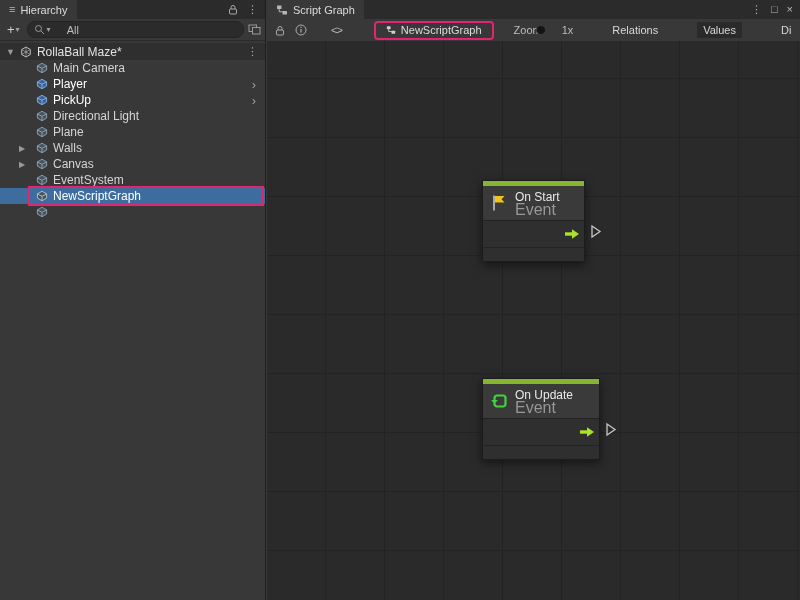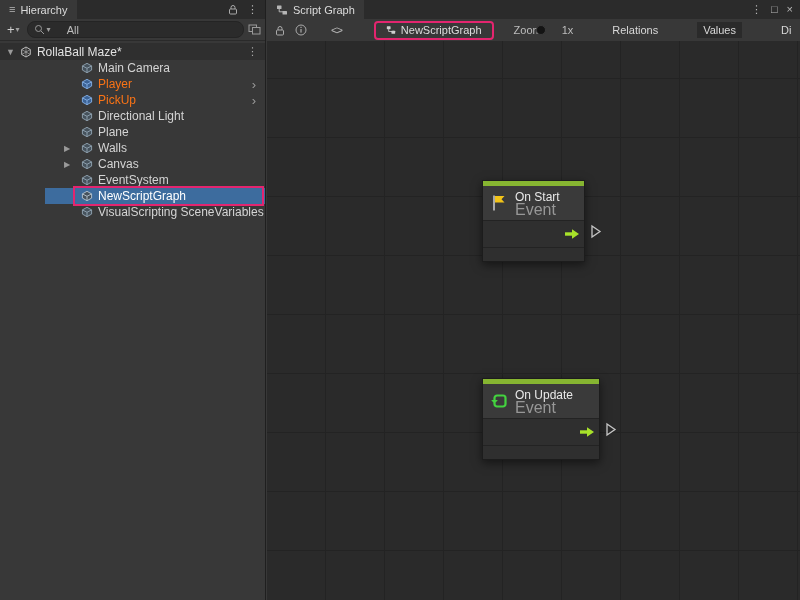--- a/index.html
+++ b/index.html
@@ -24,24 +24,24 @@
   .searchbox{flex:1;height:15px;background:#2b2b2b;border:1px solid #242424;border-radius:8px;
              display:flex;align-items:center;gap:2px;padding:0 6px;font-size:11px;color:#bdbdbd;}
   .searchbox .caret{font-size:8px;color:#9f9f9f;}
   .search-text{margin-left:14px;}
 
   .tree{padding-top:2px;}
   .row{height:16px;display:flex;align-items:center;font-size:12px;position:relative;}
   .row.root{height:17px;background:#2f2f2f;padding-left:6px;gap:5px;color:#e2e2e2;}
   .row.root .tri{font-size:9px;color:#9a9a9a;}
   .kebab-right{margin-left:auto;margin-right:7px;color:#aaa;font-size:11px;}
-  .item{padding-left:36px;gap:5px;margin-left:45px;}
+  .item{padding-left:36px;gap:5px;}
   .item .exp{position:absolute;left:19px;font-size:8px;color:#9a9a9a;}
   .item .lbl{white-space:nowrap;}
-  .item.blue .lbl{color:#f97316;}
+  .item.blue .lbl{color:#ffffff;}
   .item .chev{margin-left:auto;margin-right:9px;color:#9a9a9a;font-size:13px;line-height:1;}
   .item.sel{background:#3d6c9e;color:#fff;}
   .sel-annotation{position:absolute;left:28px;right:1px;top:-2px;bottom:-2px;
                   border:2px solid #e3256f;pointer-events:none;z-index:2;}
 
   
   .right-panel{position:absolute;left:267px;top:0;width:533px;height:600px;background:#737373;}
   .g-toolbar{height:22px;background:#383838;border-bottom:1px solid #1f1f1f;display:flex;
              align-items:center;gap:10px;padding:0 8px;overflow:hidden;white-space:nowrap;}
   .icon-btn{display:flex;align-items:center;}
@@ -230,21 +230,20 @@
         <span class="sel-annotation"></span>
       </div>
 
       <div class="row item">
         <span>
             <svg width="12" height="12" viewBox="0 0 12 12">
               <path d="M6 1.3 10.6 3.9v4.2L6 10.7 1.4 8.1V3.9z" fill="#46525c" stroke="#93a6b4" stroke-width="0.9"></path>
               <path d="M1.4 3.9 6 6.3l4.6-2.4M6 6.3v4.4" fill="none" stroke="#93a6b4" stroke-width="0.9"></path>
             </svg>
           </span>
-        <span class="lbl">VisualScripting SceneVariables</span>
       </div>
 
     </div>
   </div>
 
   <div class="right-panel">
 
     <div class="tabstrip">
       <div class="tab">
         <span>

